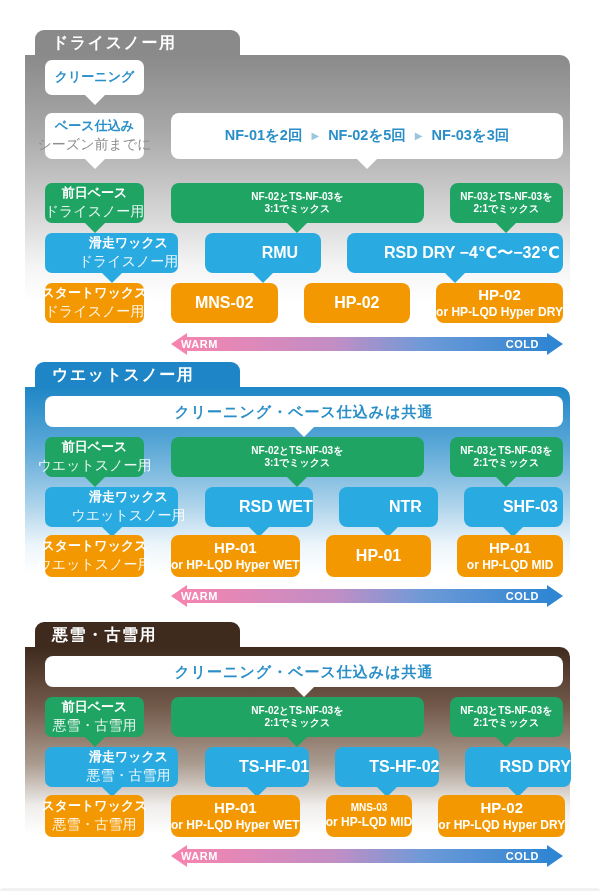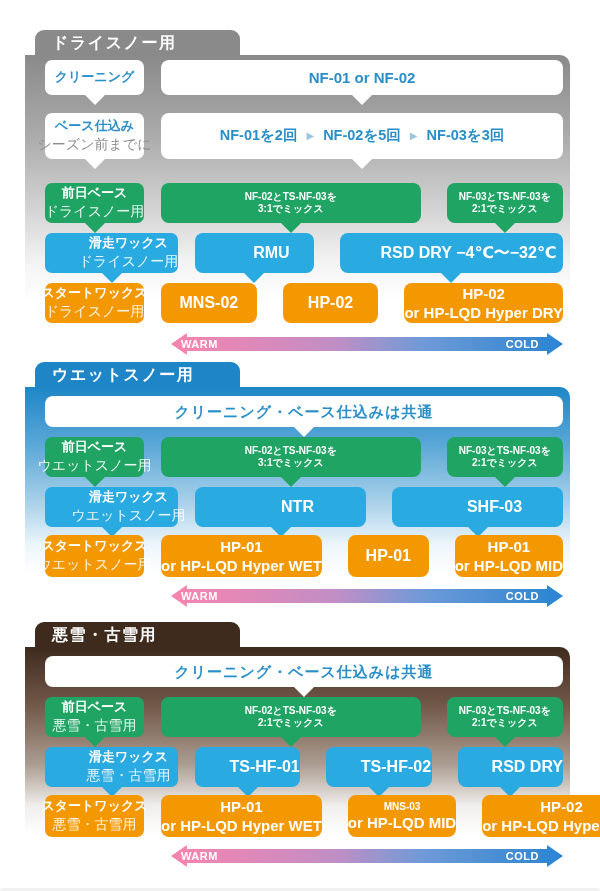--- a/index.html
+++ b/index.html
@@ -20,40 +20,40 @@
   .sec-dry .tab{background:var(--c-gray-tab);}
   .sec-wet .tab{background:var(--c-blue-tab);}
   .sec-bad .tab{background:var(--c-brown-tab);}
   .body{position:absolute;top:25px;left:0;width:545px;border-radius:0 10px 10px 10px;}
   .sec-dry .body{height:308px;background:linear-gradient(180deg,#8a8a8a 0%,#a9a9a9 25%,#d3d3d3 50%,#f4f4f4 68%,#ffffff 80%);}
   .sec-wet .body{height:234px;background:linear-gradient(180deg,#1e86c6 0%,#5ba8d7 25%,#abd2ea 50%,#eef6fb 68%,#ffffff 80%);}
   .sec-bad .body{height:234px;background:linear-gradient(180deg,#3f2a1e 0%,#72594a 25%,#ab9c90 50%,#f0eeec 68%,#ffffff 80%);}
 
   
   .row{position:absolute;left:20px;width:518px;display:flex;align-items:stretch;}
-  .labelbox{position:relative;flex:none;width:99px;margin-right:17px;border-radius:7px;
+  .labelbox{position:relative;flex:none;width:99px;margin-right:27px;border-radius:7px;
             display:flex;flex-direction:column;align-items:center;justify-content:center;line-height:1.15;}
   .content{flex:1;display:flex;gap:26px;}
   .box{position:relative;flex:1;border-radius:8px;display:flex;flex-direction:column;
        align-items:center;justify-content:center;line-height:1.2;}
   .box.span2{flex:2.23;}
   .box.full{flex:1;}
 
   .white{background:#ffffff;color:var(--c-blue-text);}
   .green{background:var(--c-green);color:#fff;}
   .cyan{background:var(--c-cyan);color:#fff;padding-left:34px;}
   .orange{background:var(--c-orange);color:#fff;}
 
   .lbl-main{font-weight:bold;font-size:13px;white-space:nowrap;}
   .lbl-sub{font-size:14px;margin-top:2px;white-space:nowrap;text-align:center;}
   .green .lbl-sub,.cyan .lbl-sub,.orange .lbl-sub{color:rgba(255,255,255,.9);}
   .white .lbl-sub{color:#8f8f8f;}
   .val{font-weight:bold;font-size:16px;white-space:nowrap;}
   .val-blue{font-weight:bold;font-size:15px;white-space:nowrap;}
-  .val-sub{font-size:15px;font-weight:bold;margin-top:1px;white-space:nowrap;}
+  .val-sub{font-size:12px;font-weight:bold;margin-top:1px;white-space:nowrap;}
   .mix-line{font-weight:bold;font-size:10px;white-space:nowrap;}
   .steps{display:flex;align-items:center;gap:9px;}
   .step{font-weight:bold;font-size:14.5px;color:var(--c-blue-text);white-space:nowrap;}
   .step-sep{font-size:10px;color:#9cc6de;}
 
   
   .tail{position:absolute;bottom:-10px;left:50%;transform:translateX(-50%);width:0;height:0;
         border-left:11px solid transparent;border-right:11px solid transparent;border-top:11px solid #fff;}
   .t-white{border-top-color:#ffffff;} .t-green{border-top-color:var(--c-green);}
   .t-cyan{border-top-color:var(--c-cyan);}
@@ -79,26 +79,20 @@
     <div class="tab">
       <span>ドライスノー用</span>
     </div>
     <div class="body">
 
       <div class="row" style="top:5px;height:35px">
         <div class="labelbox white">
           <span class="lbl-main">クリーニング</span>
           <span class="tail t-white"></span>
         </div>
-        <div class="content">
-          <div class="box white full">
-            <span class="val-blue">NF-01 or NF-02</span>
-            <span class="tail t-white"></span>
-          </div>
-        </div>
       </div>
 
       <div class="row" style="top:58px;height:46px">
         <div class="labelbox white">
           <span class="lbl-main">ベース仕込み</span>
           <span class="lbl-sub">シーズン前までに</span>
           <span class="tail t-white"></span>
         </div>
         <div class="content">
           <div class="box white full">
@@ -215,20 +209,24 @@
       </div>
 
       <div class="row" style="top:100px;height:40px">
         <div class="labelbox cyan">
           <span class="lbl-main">滑走ワックス</span>
           <span class="lbl-sub">ウエットスノー用</span>
           <span class="tail t-cyan"></span>
         </div>
         <div class="content">
           <div class="box cyan">
+            <span class="val">RSD WET</span>
+            <span class="tail t-cyan"></span>
+          </div>
+          <div class="box cyan">
             <span class="val">NTR</span>
             <span class="tail t-cyan"></span>
           </div>
           <div class="box cyan">
             <span class="val">SHF-03</span>
             <span class="tail t-cyan"></span>
           </div>
         </div>
       </div>
 

